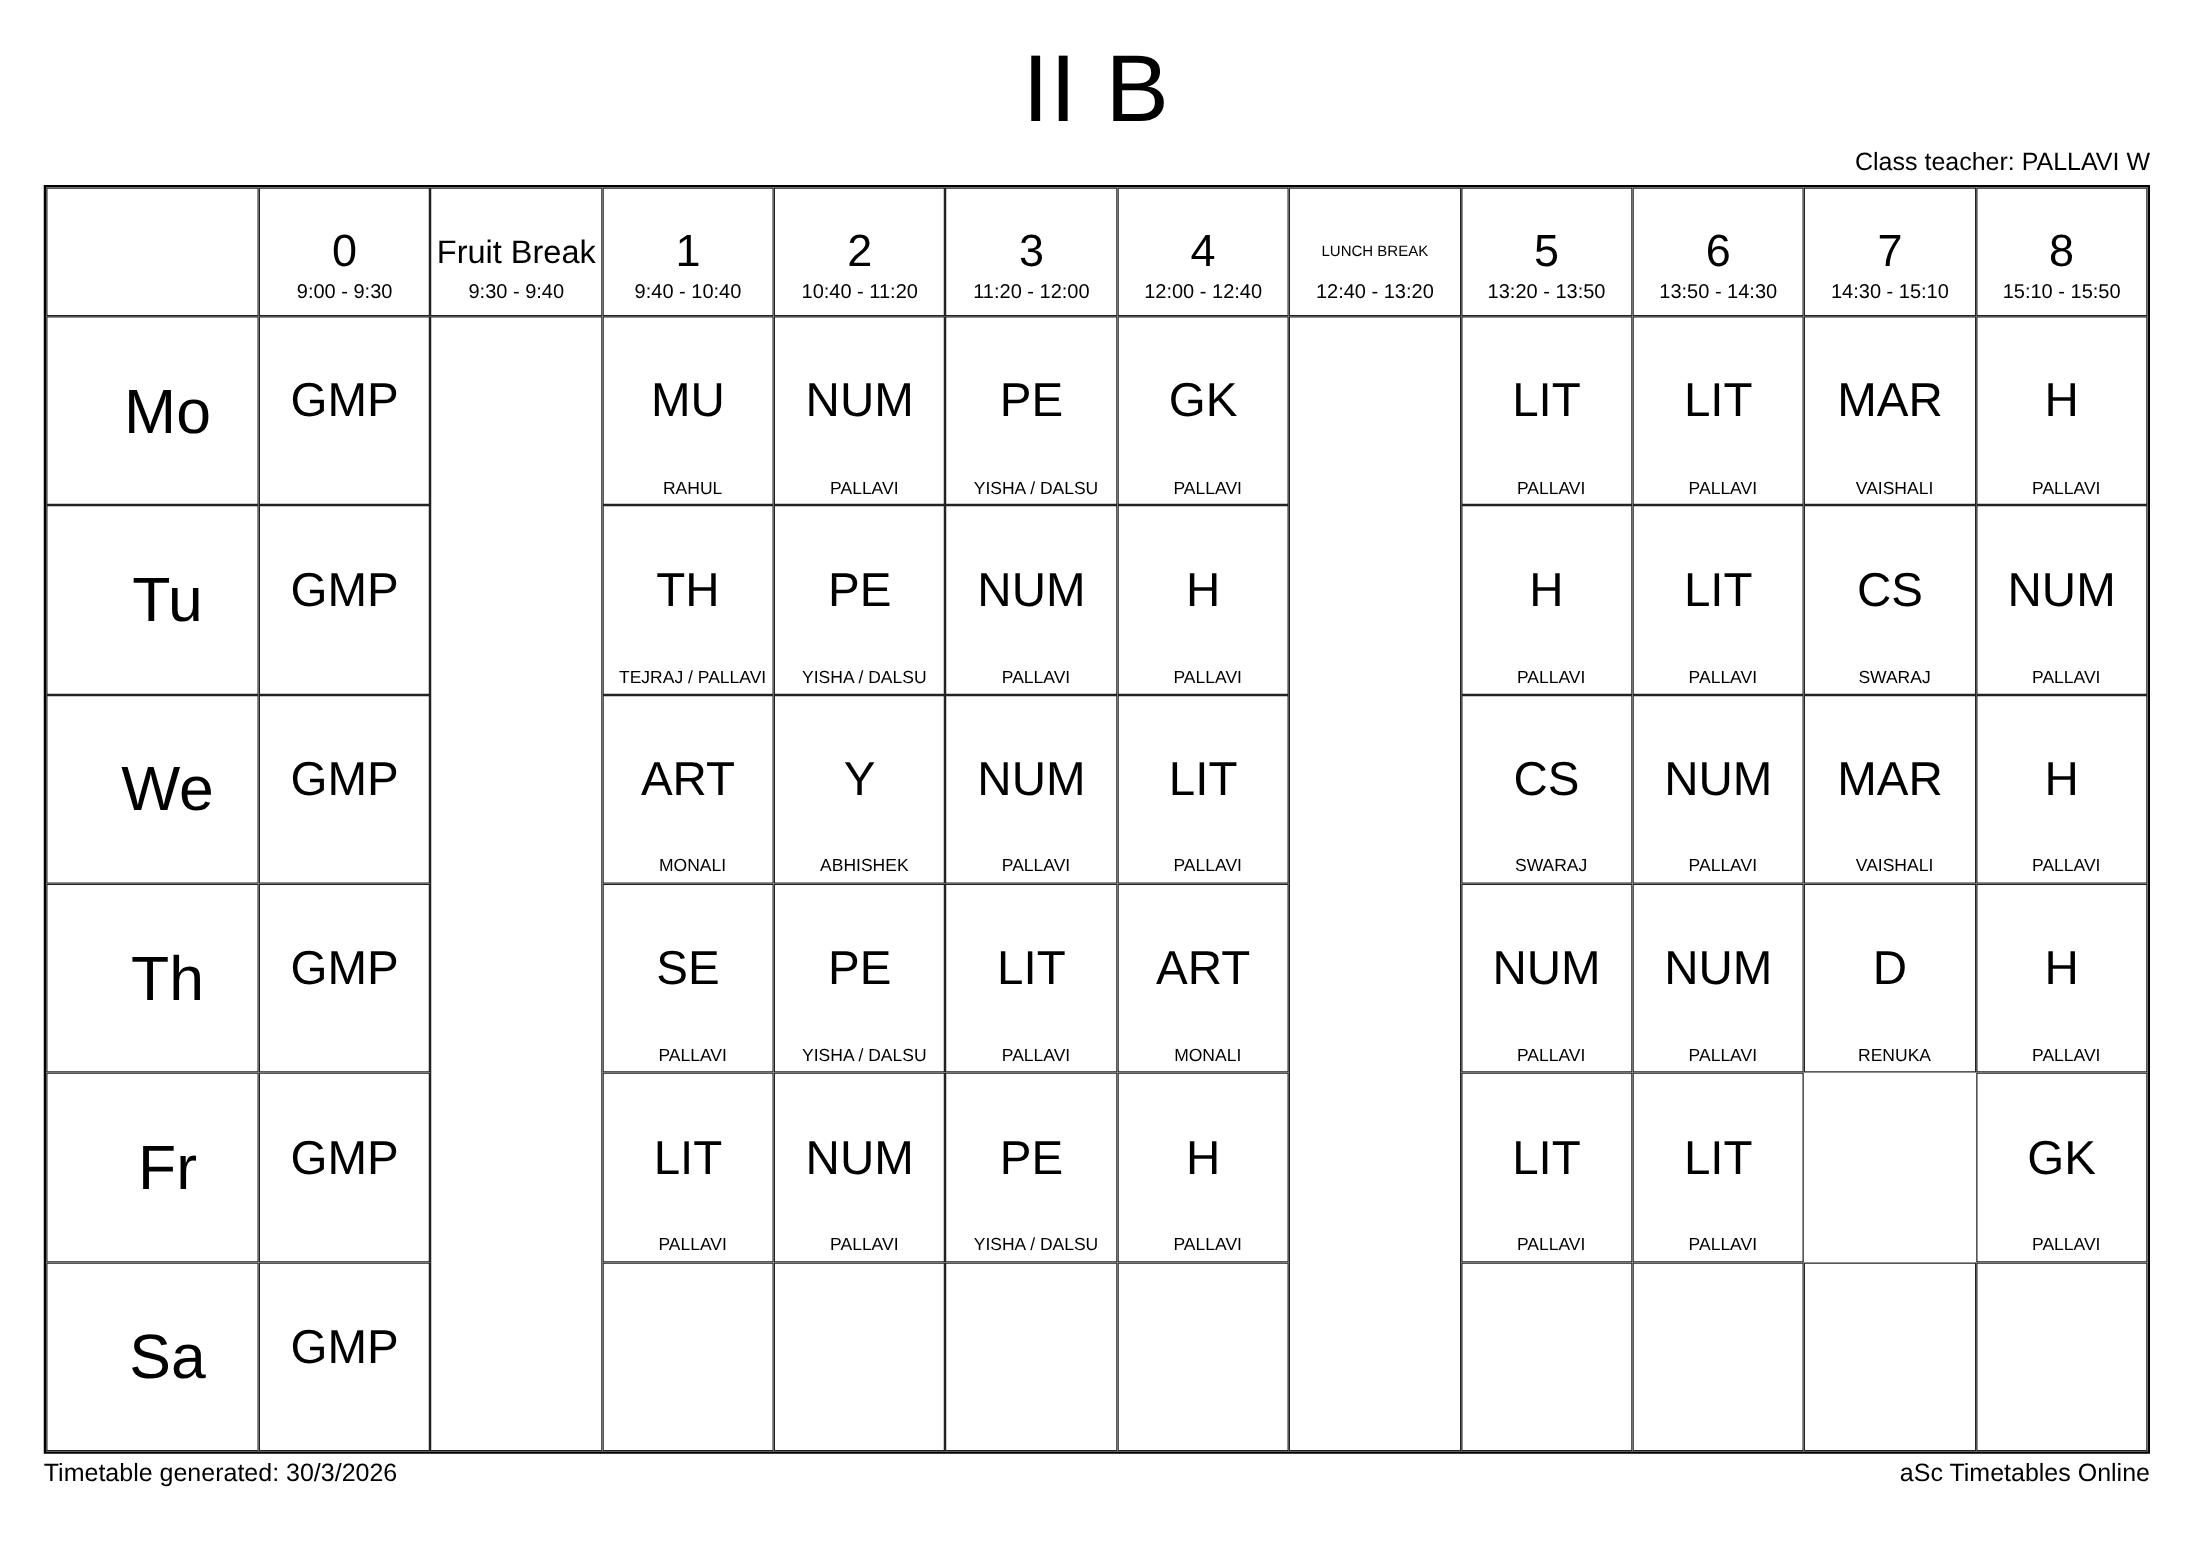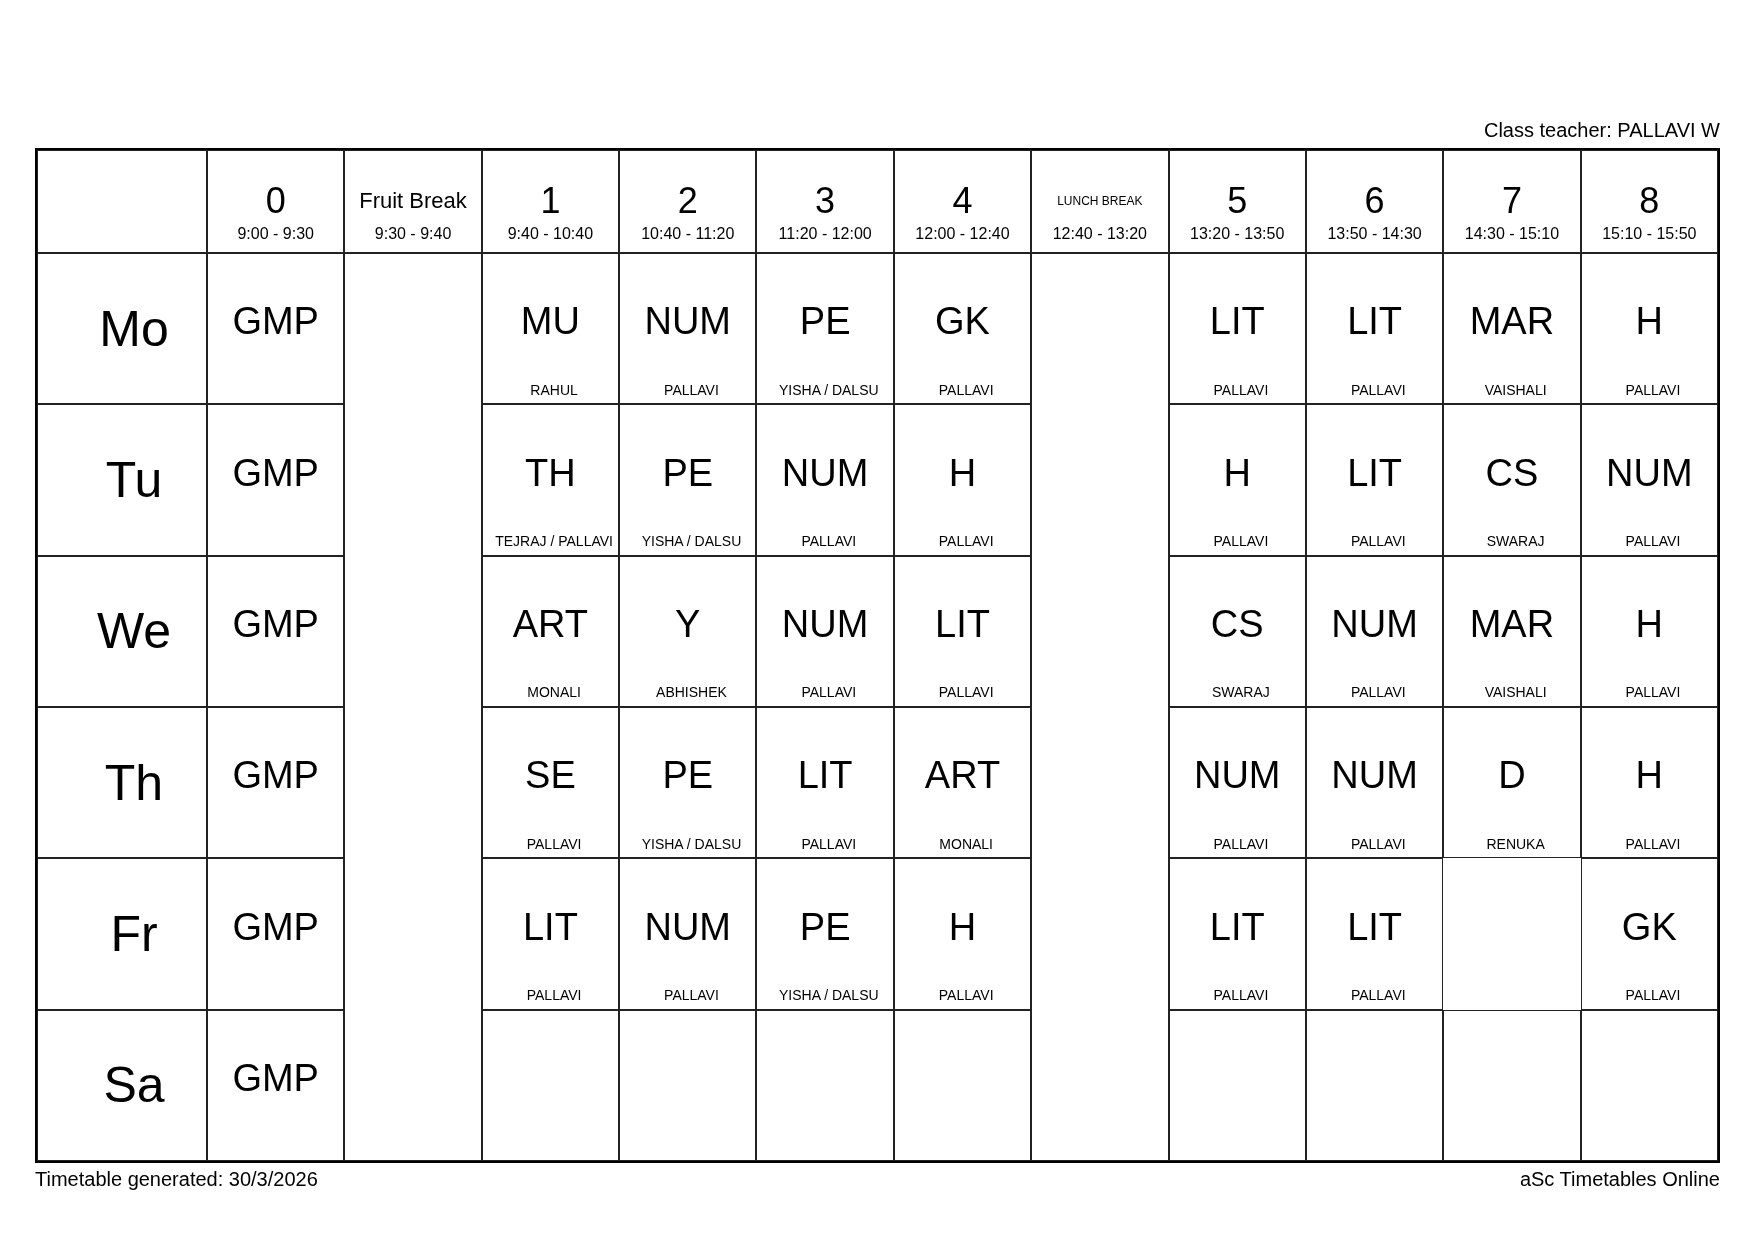--- a/index.html
+++ b/index.html
@@ -13,36 +13,37 @@
   .subhead-right{position:absolute;top:119px;right:34px;font-size:20px;white-space:nowrap;}
   .grid{
     position:absolute;left:35px;top:148px;width:1685px;height:1015px;
     display:grid;grid-template-columns:170px repeat(11,1fr);
     grid-template-rows:103px repeat(6,1fr);
     border:2px solid #000;box-sizing:border-box;background:#fff;
   }
   .cell{border:1px solid #222;position:relative;box-sizing:border-box;background:#fff;}
   .phead{display:flex;flex-direction:column;justify-content:flex-end;align-items:center;padding-bottom:9px;}
   .plabel{font-size:36px;line-height:1;height:38px;display:flex;align-items:center;justify-content:center;white-space:nowrap;}
-  .plabel.fruit-break{font-size:22px;}
+  .plabel.fruit-break{font-size:26px;}
   .plabel.lunch-break{font-size:12px;text-align:right;}
   .ptime{font-size:16px;margin-top:5px;white-space:nowrap;}
   .daycell{display:flex;align-items:center;justify-content:center;padding-left:24px;}
   .daylabel{font-size:50px;line-height:1;}
   .subject{position:absolute;left:0;right:0;top:45%;transform:translateY(-50%);
     text-align:center;font-size:38px;line-height:1;}
   .teacher{position:absolute;right:5px;bottom:5px;width:118px;text-align:center;
     font-size:14px;line-height:1.2;}
   .footer-left{position:absolute;left:35px;top:1168px;font-size:20px;}
   .footer-right{position:absolute;right:34px;top:1168px;font-size:20px;}
 </style>
 </head>
 <body>
 
 <div class="sheet">
+  <div class="title">II B</div>
   <div class="subhead-right">Class teacher: PALLAVI W</div>
 
   <div class="grid" id="timetable">
       <div class="cell " style="grid-area: 1 / 1;"></div>
       <div class="cell phead" style="grid-area: 1 / 2;">
         <div class="plabel period">0</div>
         <div class="ptime">9:00 - 9:30</div>
       </div>
       <div class="cell phead" style="grid-area: 1 / 3;">
         <div class="plabel fruit-break">Fruit Break</div>

